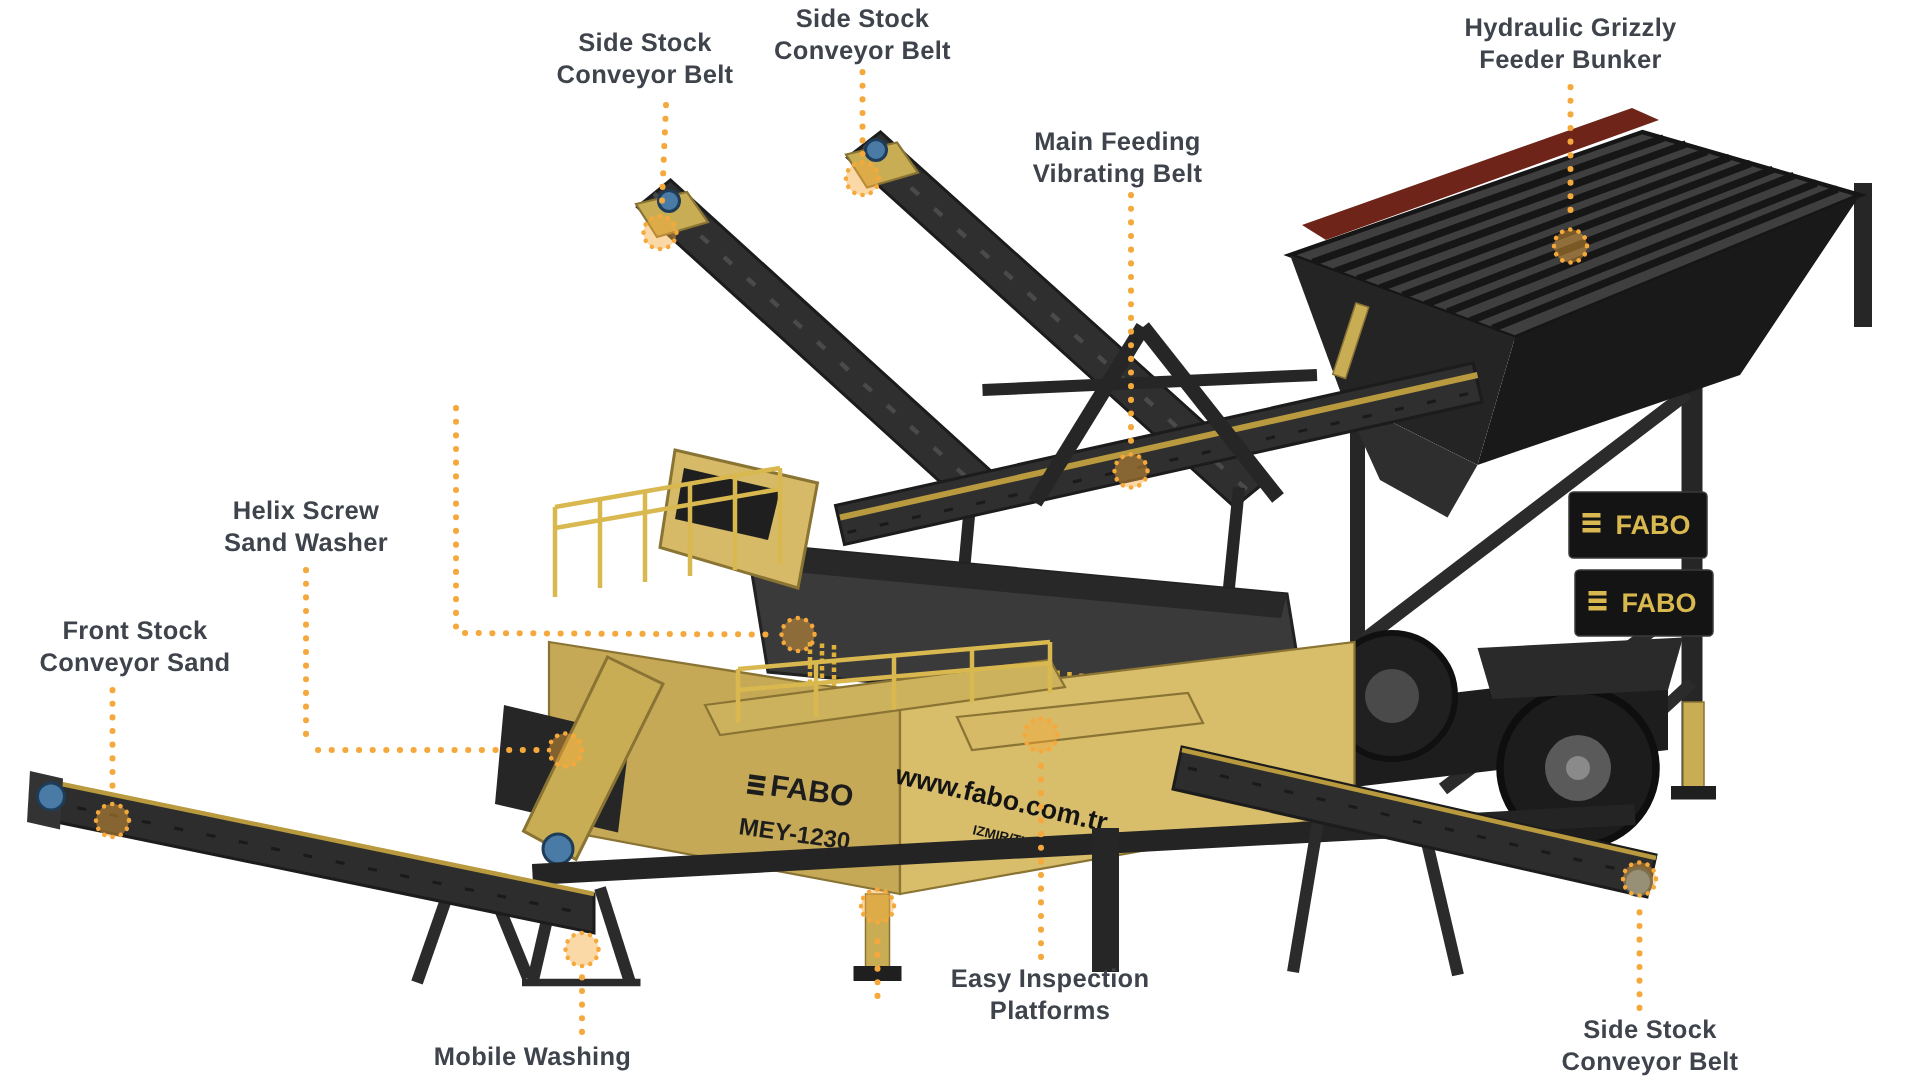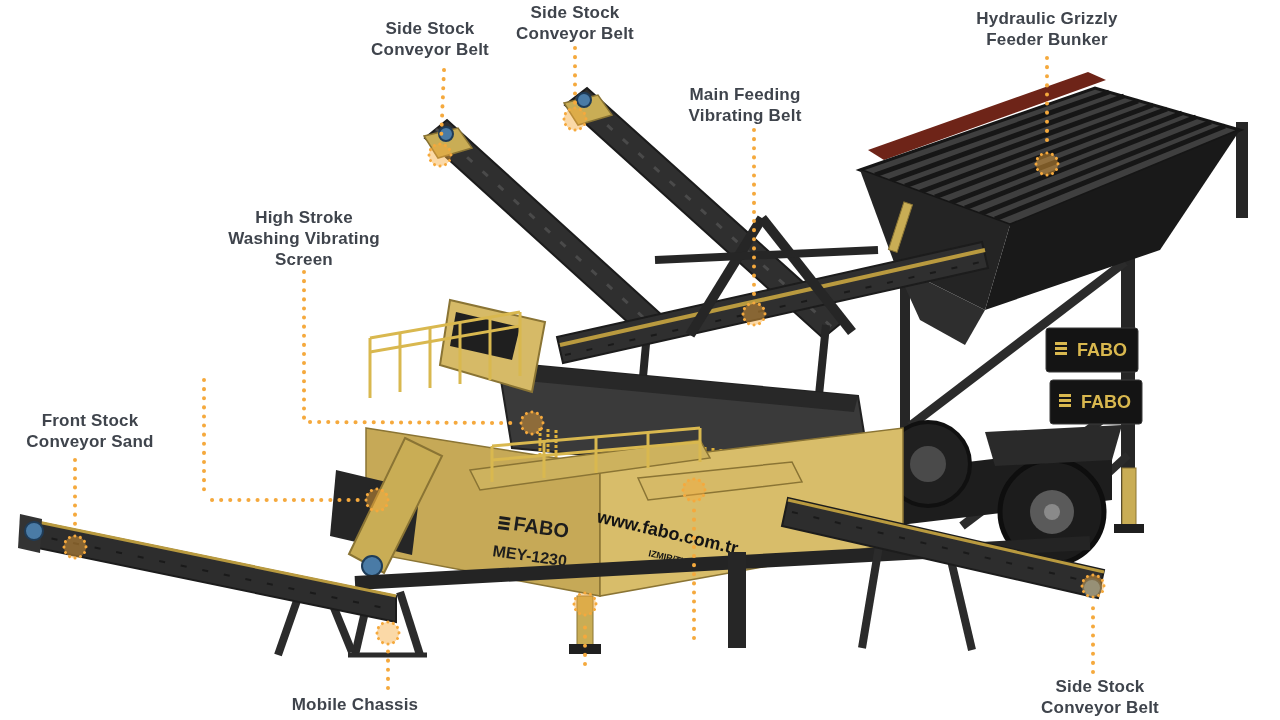--- a/index.html
+++ b/index.html
@@ -233,22 +233,23 @@
   </svg>
 
   <div class="callout" style="left:430px;top:18px;">Side Stock
 Conveyor Belt</div>
   <div class="callout" style="left:575px;top:2px;">Side Stock
 Conveyor Belt</div>
   <div class="callout" style="left:1047px;top:8px;">Hydraulic Grizzly
 Feeder Bunker</div>
   <div class="callout" style="left:745px;top:84px;">Main Feeding
 Vibrating Belt</div>
-  <div class="callout" style="left:304px;top:207px;">High Stroke
-Washing Vibrating
-Screen</div>
+  <div class="callout" style="left:204px;top:330px;">Helix Screw
+Sand Washer</div>
   <div class="callout" style="left:90px;top:410px;">Front Stock
 Conveyor Sand</div>
-  <div class="callout" style="left:355px;top:694px;">Mobile Chassis</div>
+  <div class="callout" style="left:355px;top:694px;">Mobile Washing</div>
+  <div class="callout" style="left:700px;top:642px;">Easy Inspection
+Platforms</div>
   <div class="callout" style="left:1100px;top:676px;">Side Stock
 Conveyor Belt</div>
 
 </div>
 
 </body></html>

